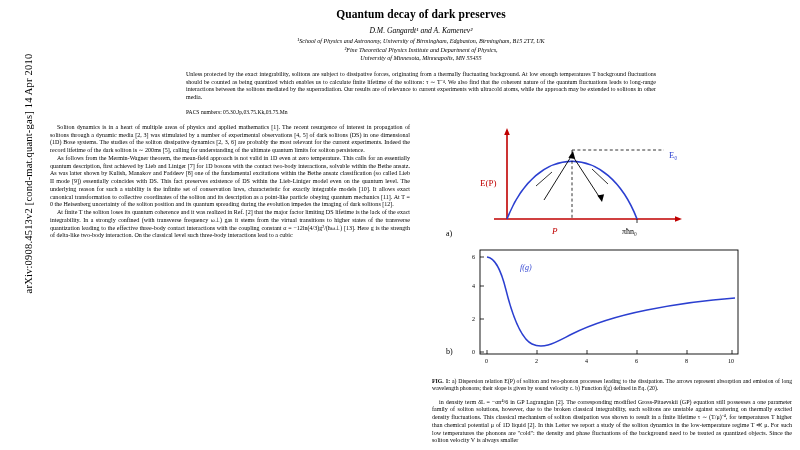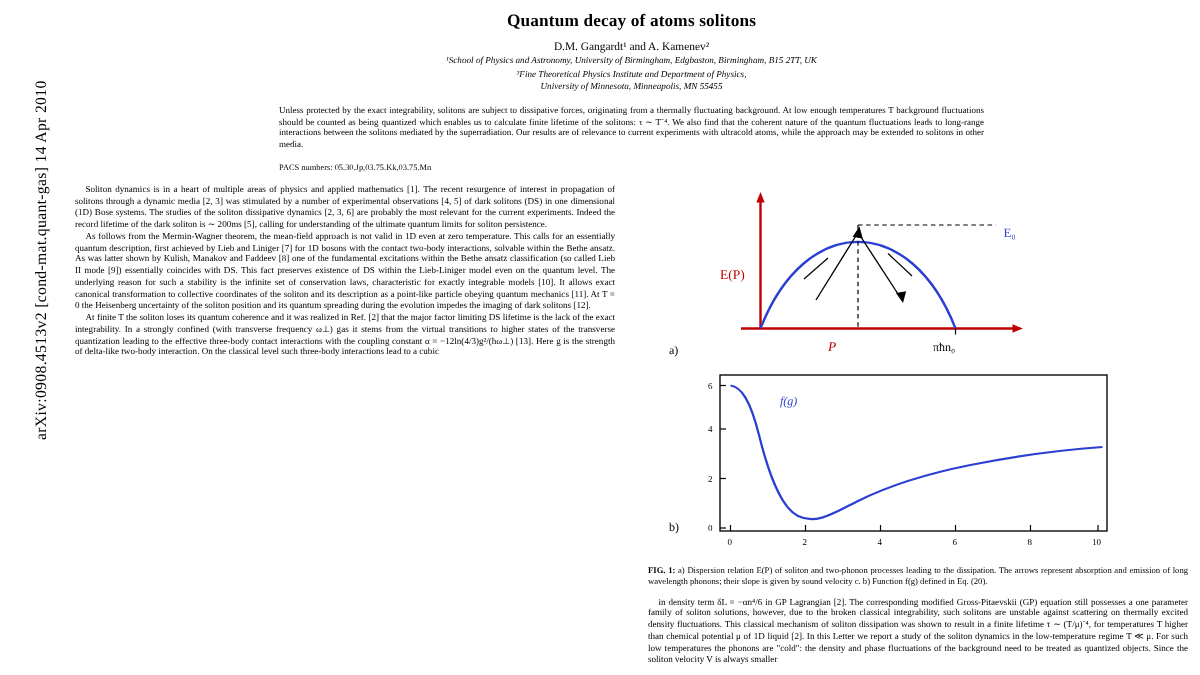--- a/index.html
+++ b/index.html
@@ -36,20 +36,21 @@
     text-align:center;
     font-size:11.5px;
     font-weight:bold;
     letter-spacing:0.1px;
     margin:2px 0 6px 0;
   }
   .authors{
     text-align:center;
     font-size:7.6px;
     margin-bottom:3px;
+    font-style:italic;
   }
   .affil{
     text-align:center;
     font-size:6.1px;
     font-style:italic;
     line-height:1.25;
     margin-bottom:1px;
   }
   .abstract{
     margin:8px auto 0 auto;
@@ -100,21 +101,21 @@
 </style>
 </head>
 <body>
 
 <div class="page">
 
   <div class="arxiv-stamp">arXiv:0908.4513v2  [cond-mat.quant-gas]  14 Apr 2010</div>
 
   <div class="content">
 
-    <div class="title">Quantum decay of atoms solitons</div>
+    <div class="title">Quantum decay of dark preserves</div>
     <div class="authors">D.M. Gangardt¹ and A. Kamenev²</div>
     <div class="affil">¹School of Physics and Astronomy, University of Birmingham, Edgbaston, Birmingham, B15 2TT, UK</div>
     <div class="affil">²Fine Theoretical Physics Institute and Department of Physics,</div>
     <div class="affil">University of Minnesota, Minneapolis, MN 55455</div>
 
     <div class="abstract">Unless protected by the exact integrability, solitons are subject to dissipative forces, originating from a thermally fluctuating background. At low enough temperatures T background fluctuations should be counted as being quantized which enables us to calculate finite lifetime of the solitons: τ ∼ T⁻⁴. We also find that the coherent nature of the quantum fluctuations leads to long-range interactions between the solitons mediated by the superradiation. Our results are of relevance to current experiments with ultracold atoms, while the approach may be extended to solitons in other media.</div>
     <div class="pacs">PACS numbers: 05.30.Jp,03.75.Kk,03.75.Mn</div>
 
     <div class="cols">
 

